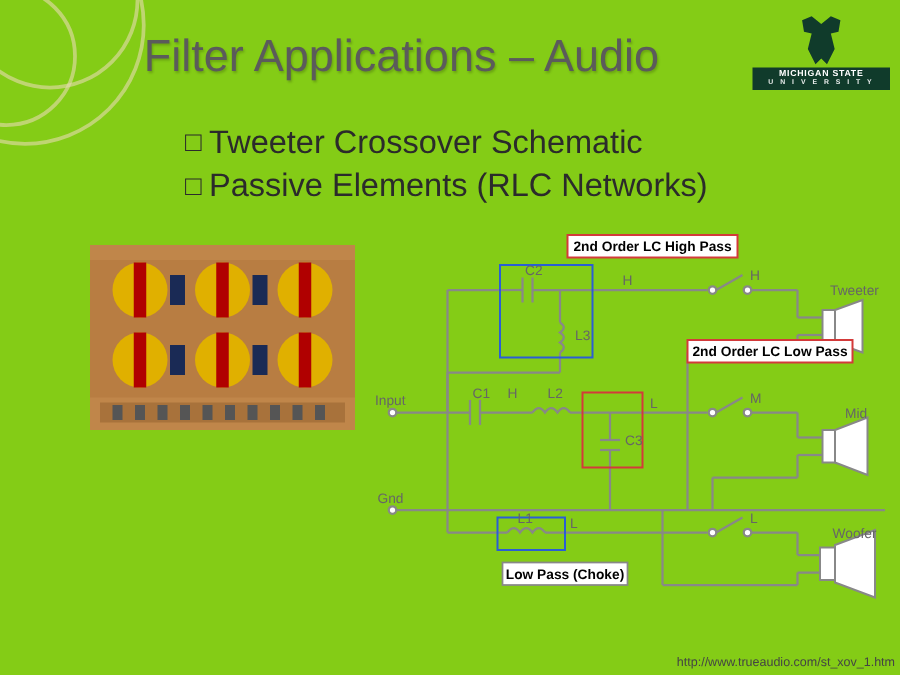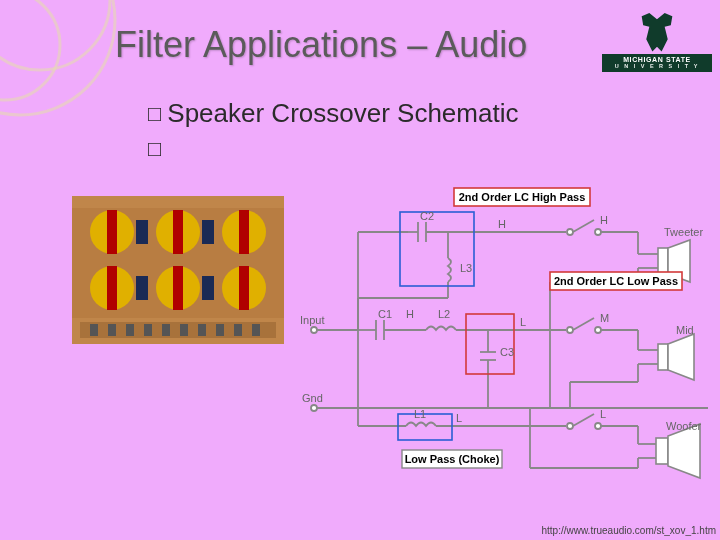--- a/index.html
+++ b/index.html
@@ -1,18 +1,18 @@
 <!DOCTYPE html>
 <html><head>
 <meta charset="utf-8">
 <style>
   * { box-sizing: border-box; margin: 0; padding: 0; }
   html, body { width: 720px; height: 540px; overflow: hidden; font-family: Arial, Helvetica, sans-serif; }
   .slide {
-    width: 720px; height: 540px; position: relative; background: #f0abfc;
+    width: 720px; height: 540px; position: relative; background: #84cc16;
   }
   .deco-circles { position: absolute; top: -40px; left: -40px; width: 200px; height: 200px; }
   .deco-circles svg { width: 200px; height: 200px; }
   .title {
     position: absolute; top: 24px; left: 115px;
     font-size: 36px; font-weight: 400; color: #5b5b5b;
     text-shadow: 1px 1px 2px rgba(0,0,0,0.2);
   }
   .bullets { position: absolute; top: 96px; left: 148px; width: 520px; }
   .bullet { font-size: 26px; color: #2b2b2b; line-height: 1.35; display: flex; align-items: flex-start; }
@@ -56,24 +56,25 @@
     </div>
     <div class="banner">
       <div>MICHIGAN STATE</div>
       <div class="uni">U N I V E R S I T Y</div>
     </div>
   </div>
 
   <div class="bullets">
     <div class="bullet">
       <span class="glyph">□</span>
-      <span>Speaker Crossover Schematic</span>
+      <span>Tweeter Crossover Schematic</span>
     </div>
     <div class="bullet">
       <span class="glyph">□</span>
+      <span>Passive Elements (RLC Networks)</span>
     </div>
   </div>
 
   <div class="content">
 
     <div class="pcb">
       <svg viewBox="0 0 212 148">
         <rect x="0" y="0" width="212" height="148" fill="#c0864a"></rect>
         <rect x="0" y="12" width="212" height="110" fill="#b87d42"></rect>
 

